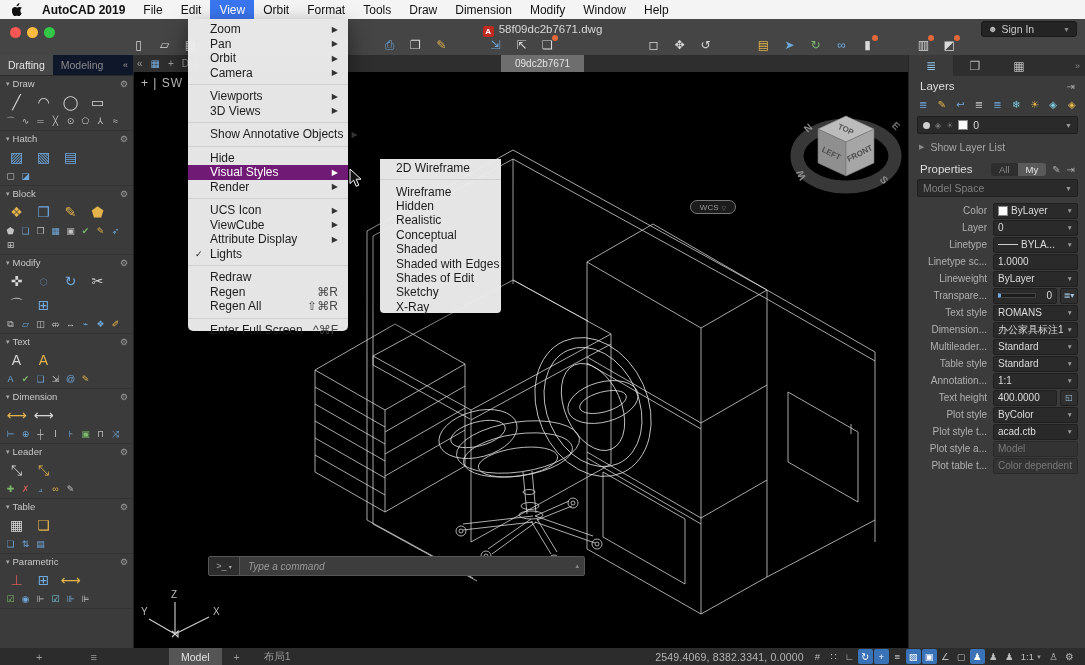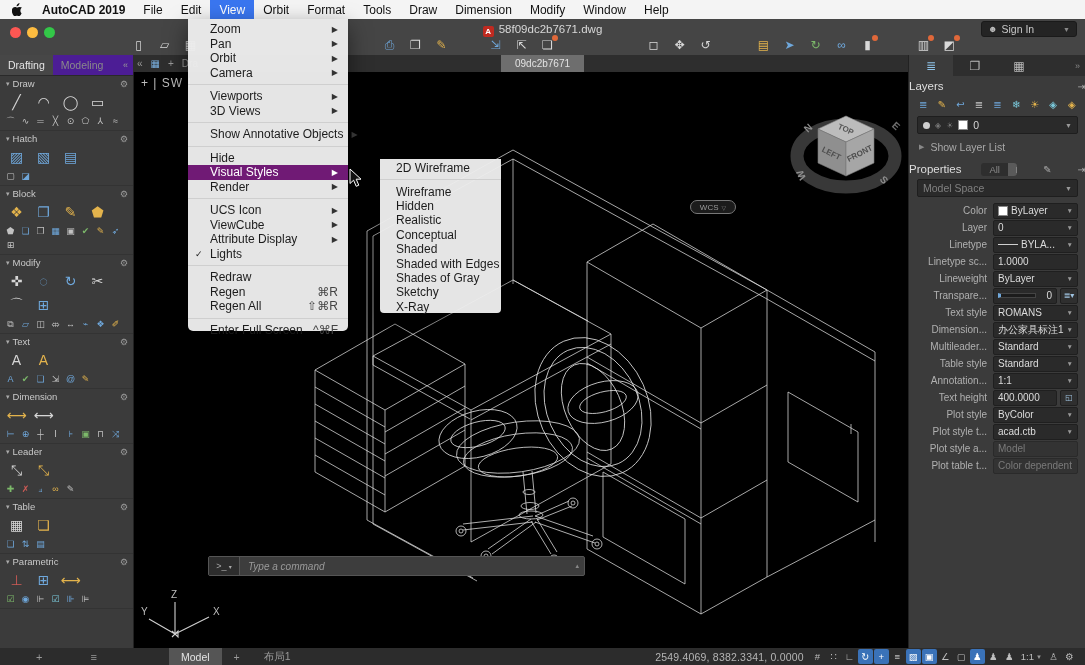--- a/index.html
+++ b/index.html
@@ -34,21 +34,21 @@
   
   #tabbar{position:absolute;left:133px;top:55px;width:775px;height:17px;background:#2e2e2e;z-index:4;
           display:flex;align-items:center;color:#9a9a9a;font-size:10px;}
   #tabbar .ticn{margin:0 4px;font-size:10px;color:#9a9a9a;}
   #tabbar .ticn.blue{color:#7ab0e0;}
   #doc-tab{position:absolute;left:368px;top:0;height:17px;padding:0 14px;background:#6e6e6e;color:#e2e2e2;
            display:flex;align-items:center;font-size:10px;}
   
   #left-sidebar{position:absolute;left:0;top:55px;width:133px;height:593px;background:#3b3b3b;
                 border-right:1px solid #222;overflow:hidden;z-index:3;}
-  #ls-tabs{display:flex;align-items:center;height:20px;background:#4c1d95;border-bottom:1px solid #2a2a2a;
+  #ls-tabs{display:flex;align-items:center;height:20px;background:#0f172a;border-bottom:1px solid #2a2a2a;
            font-size:10.5px;color:#8a8a8a;}
   .ls-tab{padding:0 8px;height:20px;display:flex;align-items:center;}
   .ls-tab.active{background:#474747;color:#e4e4e4;}
   #ls-collapse{margin-left:auto;padding:0 5px;color:#999;font-size:9px;}
   .section{padding:1px 3px 2px 3px;border-bottom:1px solid #333;}
   .sec-hd{display:flex;align-items:center;height:13px;font-size:9.5px;color:#c9c9c9;}
   .sec-hd .tri{font-size:7px;margin:0 3px;color:#aaa;}
   .sec-hd .gear{margin-left:auto;color:#9a9a9a;font-size:9px;padding-right:2px;}
   .row-lg,.row-sm{display:flex;flex-wrap:wrap;align-items:center;}
   .icon-lg{width:27px;height:24px;display:flex;align-items:center;justify-content:center;
@@ -70,21 +70,21 @@
               align-items:center;justify-content:center;gap:2px;border-right:1px solid #555;}
   #cmd-input{flex:1;color:#9a9a9a;font-size:10px;font-style:italic;padding-left:8px;}
   #cmd-expand{color:#888;font-size:7px;padding-right:5px;}
   
   #right-panel{position:absolute;left:908px;top:55px;width:177px;height:593px;background:#3b3b3b;
                border-left:1px solid #222;z-index:3;font-size:11px;}
   #rp-tabs{display:flex;height:21px;background:#2e2e2e;align-items:stretch;}
   .rp-tab{width:44px;display:flex;align-items:center;justify-content:center;color:#b9b9b9;font-size:12px;}
   .rp-tab.active{background:#3b3b3b;color:#8fc3e8;}
   #rp-overflow{margin-left:auto;color:#888;font-size:9px;display:flex;align-items:center;padding:0 6px;}
-  .rp-header{display:flex;align-items:center;height:20px;padding:0 0;color:#dedede;font-size:11.5px;gap:20px;}
+  .rp-header{display:flex;align-items:center;height:20px;padding:0 11px;color:#dedede;font-size:11.5px;}
   .rp-header .hicn{margin-left:auto;color:#a8a8a8;font-size:10px;}
   #layer-tools{display:flex;gap:2px;padding:1px 6px 4px 6px;}
   .lt-icn{width:17px;height:15px;display:flex;align-items:center;justify-content:center;font-size:10px;color:#c8c8c8;}
   .rp-field{margin:0 8px 5px 8px;height:16px;background:#2a2a2a;border:1px solid #1e1e1e;border-radius:2px;
             display:flex;align-items:center;padding:0 5px;color:#d5d5d5;font-size:10.5px;gap:5px;}
   .rp-field .dd{margin-left:auto;font-size:7px;color:#999;}
   .dot{width:7px;height:7px;border-radius:50%;background:#cfcfcf;}
   .mini{font-size:8px;color:#777;}
   .swatch{width:8px;height:8px;background:#fff;border:1px solid #888;}
   #show-layer-list{display:flex;align-items:center;gap:6px;color:#a8a8a8;font-size:10.5px;padding:2px 10px 6px 10px;}
@@ -789,21 +789,21 @@
       <div class="mi">
         <span class="lbl">Conceptual</span>
       </div>
       <div class="mi">
         <span class="lbl">Shaded</span>
       </div>
       <div class="mi">
         <span class="lbl">Shaded with Edges</span>
       </div>
       <div class="mi">
-        <span class="lbl">Shades of Gray</span>
+        <span class="lbl">Shades of Edit</span>
       </div>
       <div class="mi">
         <span class="lbl">Sketchy</span>
       </div>
       <div class="mi">
         <span class="lbl">X-Ray</span>
       </div>
     </div>
 
   <svg id="cursor" width="14" height="20" viewBox="0 0 14 20">

